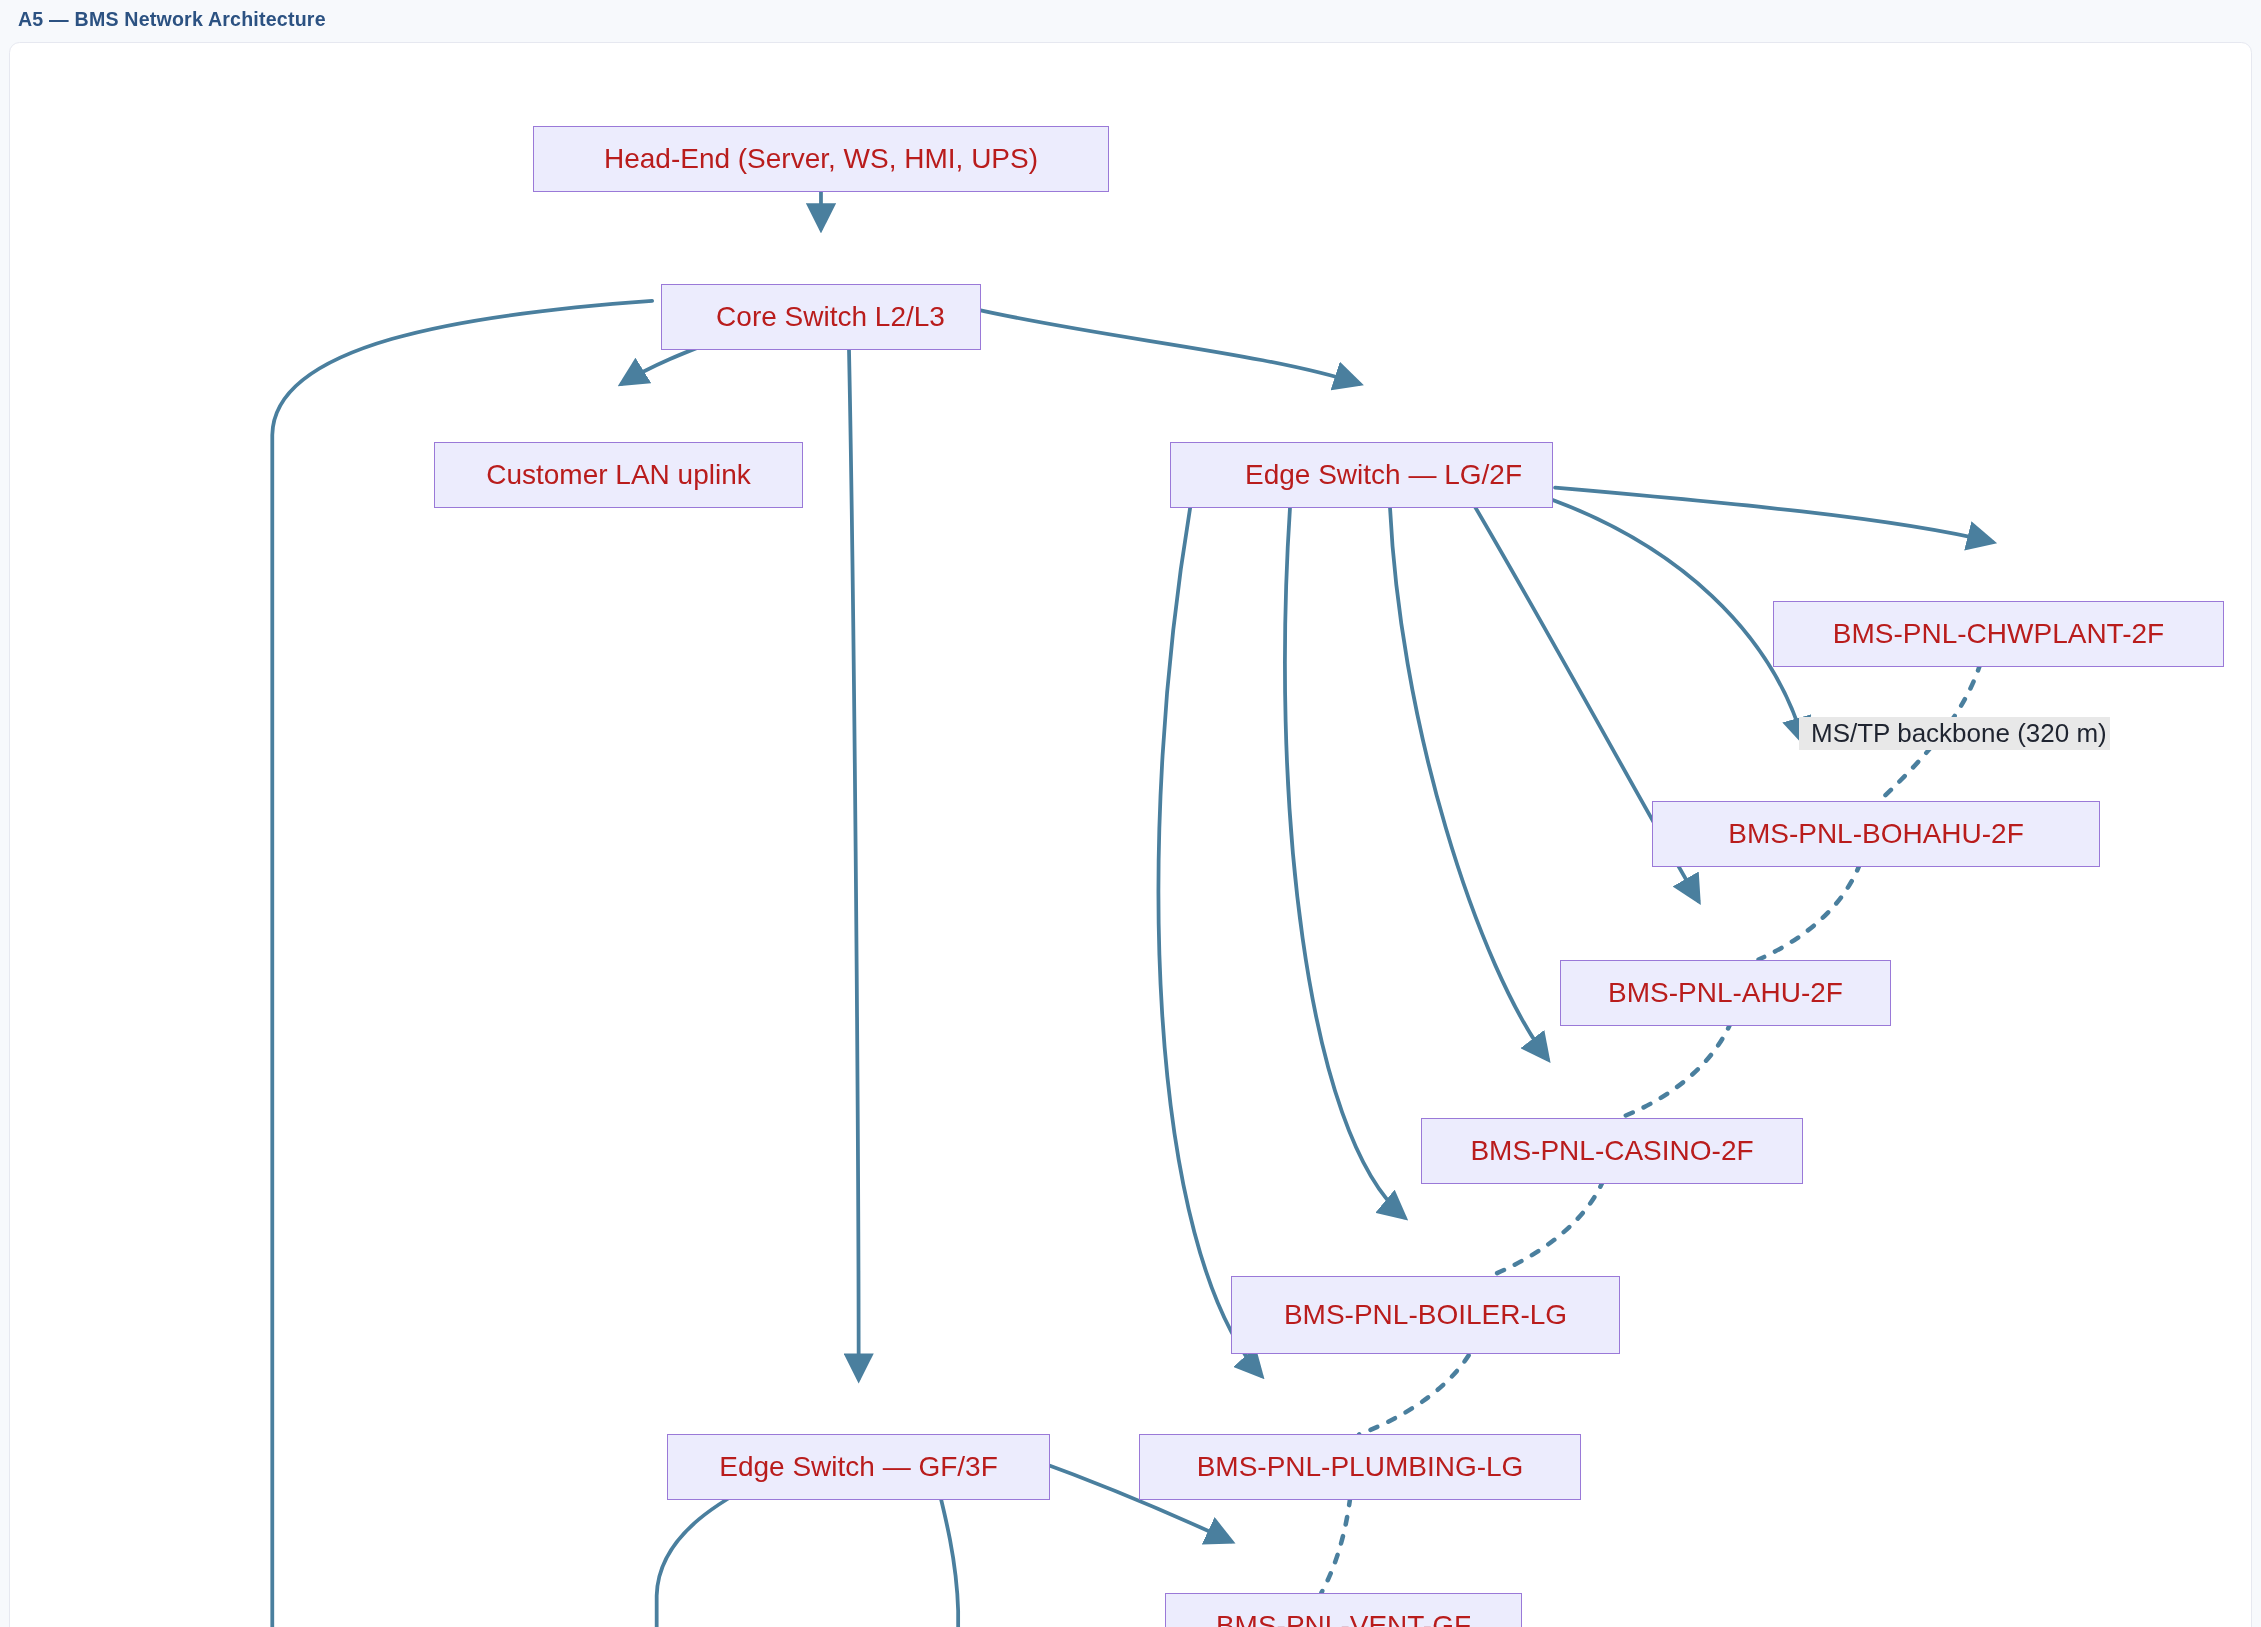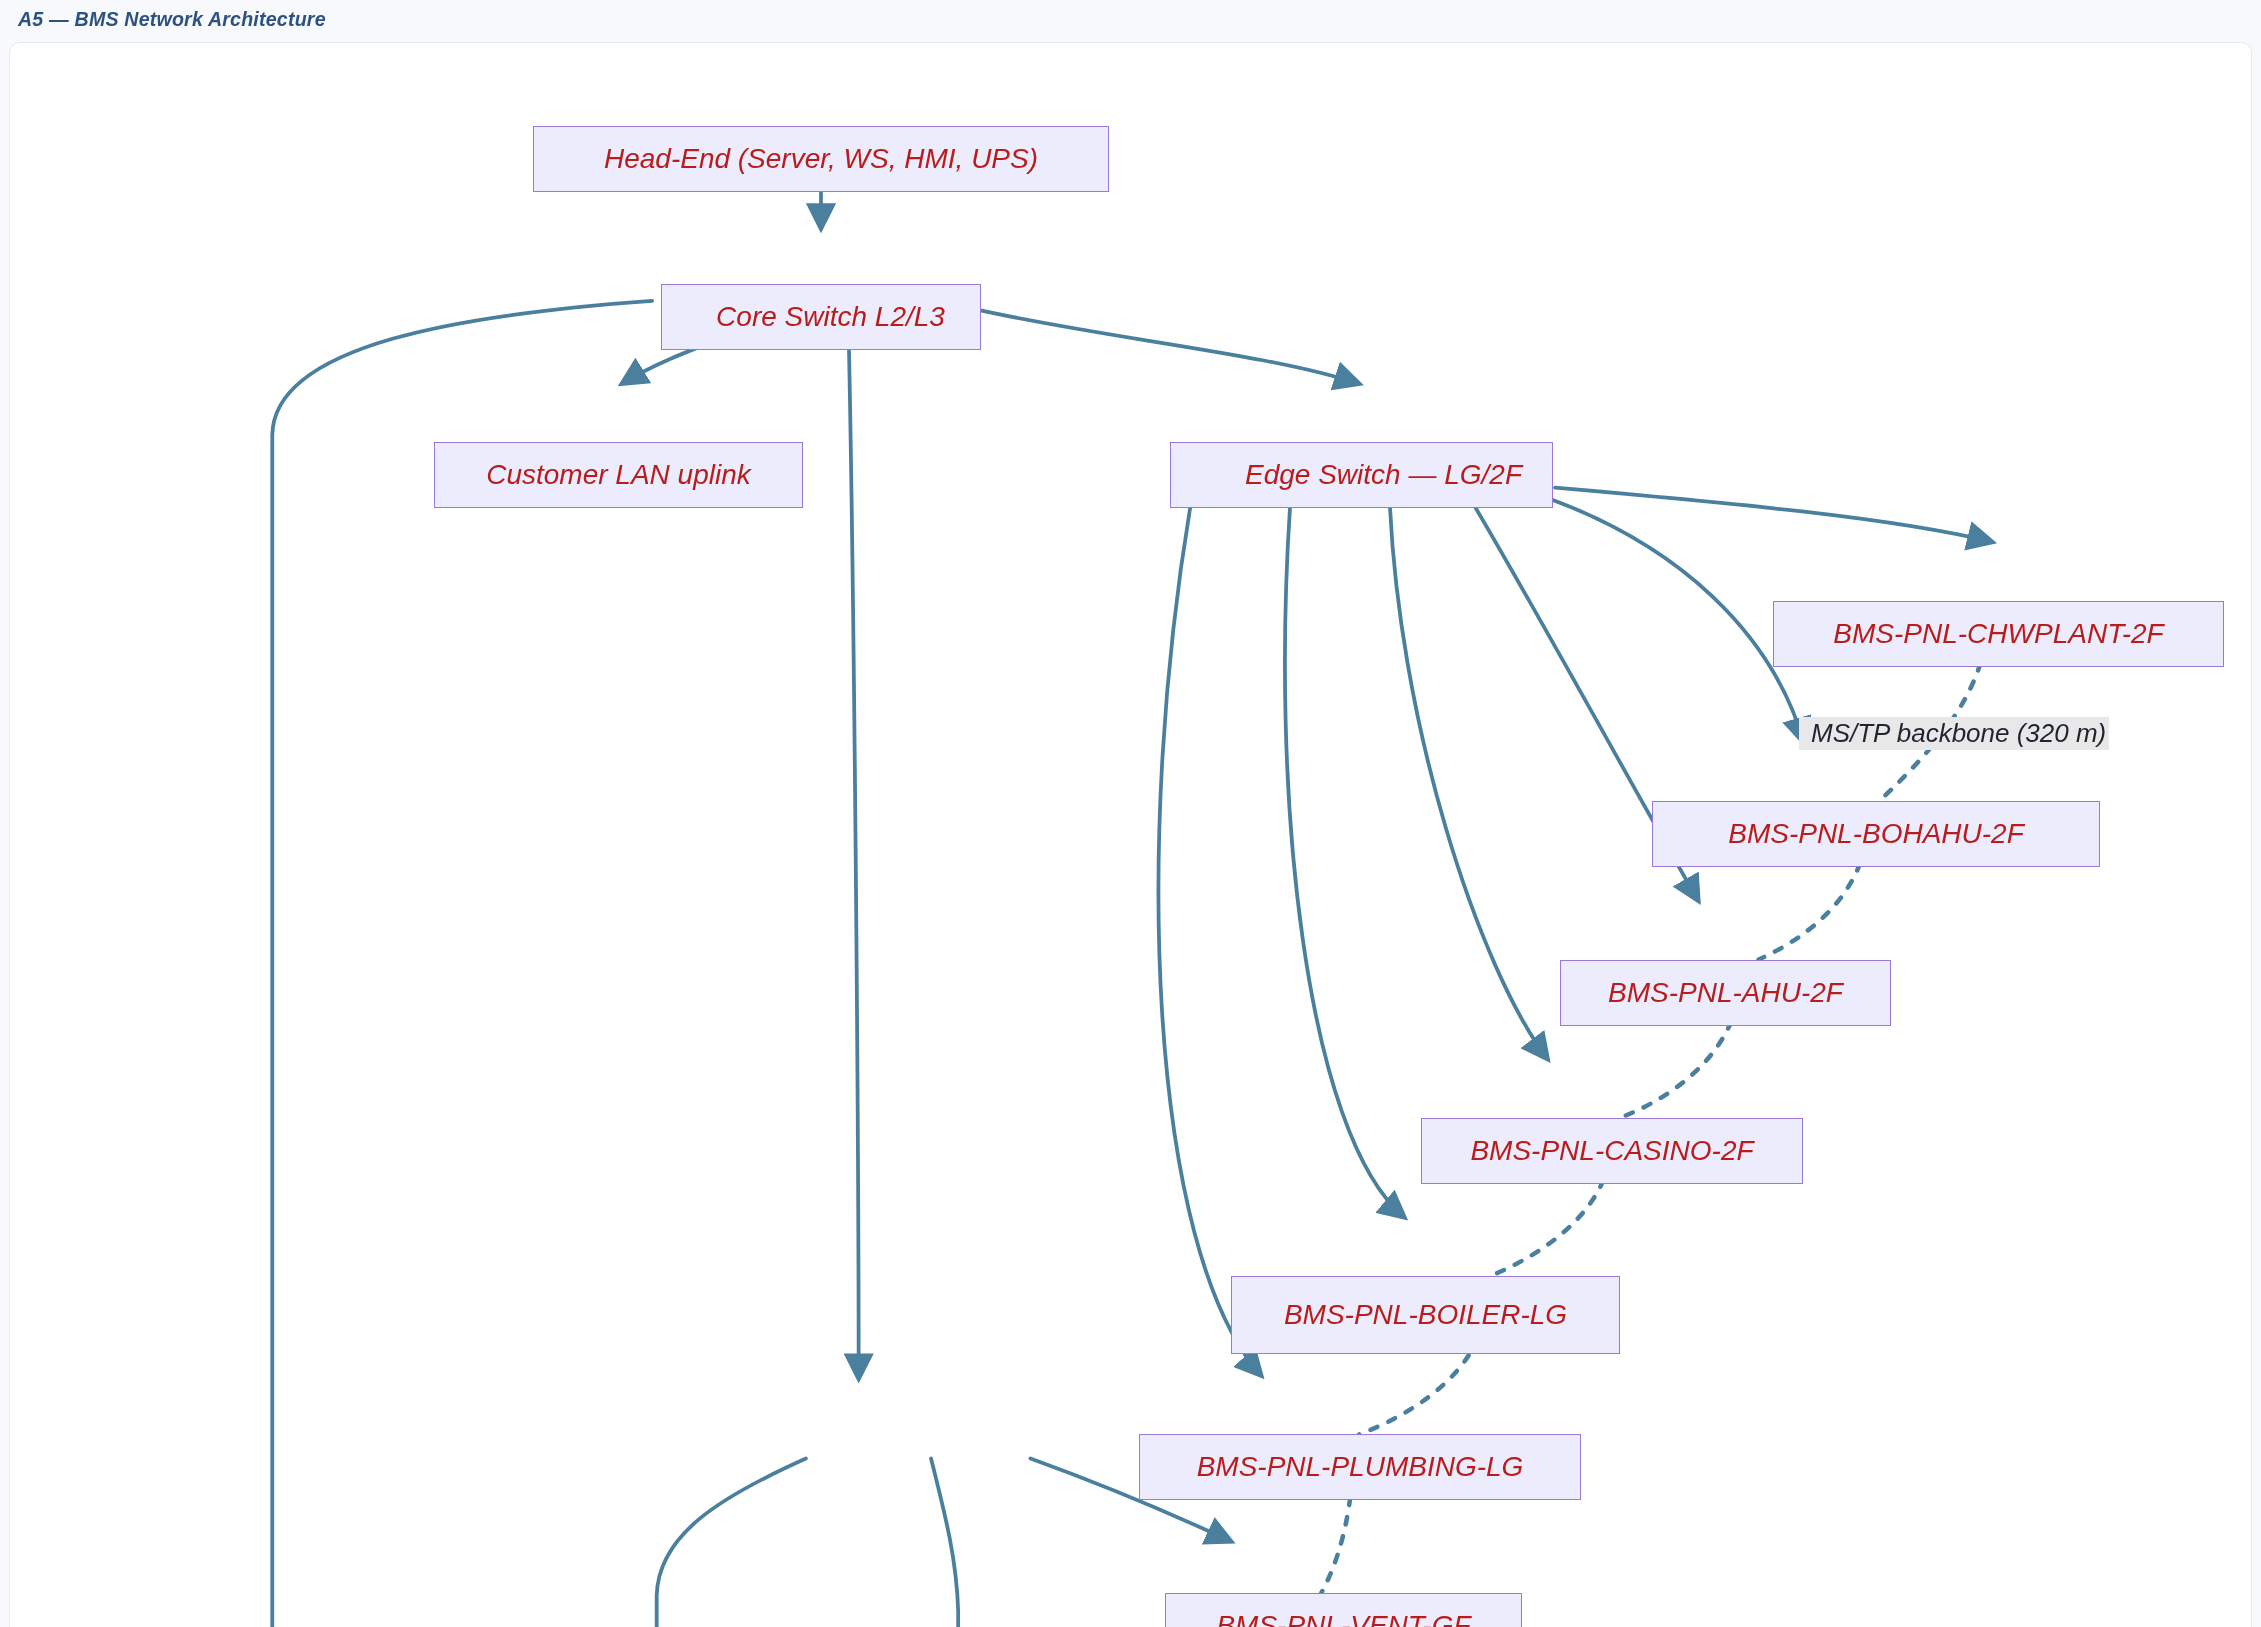--- a/index.html
+++ b/index.html
@@ -10,21 +10,20 @@
     overflow: hidden;
     background: #f7f9fc;
     font-family: "Liberation Sans", sans-serif;
   }
   #page {
     position: relative;
     width: 2261px;
     height: 1627px;
     background: #f7f9fc;
     box-sizing: border-box;
-    font-style: italic;
   }
   #title {
     position: absolute;
     left: 18px;
     top: 7.5px;
     font-size: 19.6px;
     font-weight: bold;
     color: #2c5282;
     letter-spacing: 0.2px;
     white-space: nowrap;
@@ -149,20 +148,21 @@
     <div class="node" style="left:1642px; top:758px; width:448px; height:66px;">BMS-PNL-BOHAHU-2F</div>
 
     <div class="node" style="left:1550px; top:917px; width:331px; height:66px;">BMS-PNL-AHU-2F</div>
 
     <div class="node" style="left:1411px; top:1075px; width:382px; height:66px;text-align:right;">BMS-PNL-CASINO-2F</div>
 
     <div class="node" style="left:1221px; top:1233px; width:389px; height:78px;text-align:right;">BMS-PNL-BOILER-LG</div>
 
     <div class="node" style="left:1129px; top:1391px; width:442px; height:66px;">BMS-PNL-PLUMBING-LG</div>
 
+    <div class="node" style="left:657px; top:1391px; width:383px; height:66px;">Edge Switch — GF/3F</div>
 
     <div class="node" style="left:1155px; top:1550px; width:357px; height:66px;">BMS-PNL-VENT-GF</div>
 
     <div class="edge-label" style="left:1789px; top:674px;padding-left:12px;">MS/TP backbone (320 m)</div>
 
   </div>
 </div>
 
 
 </body></html>

